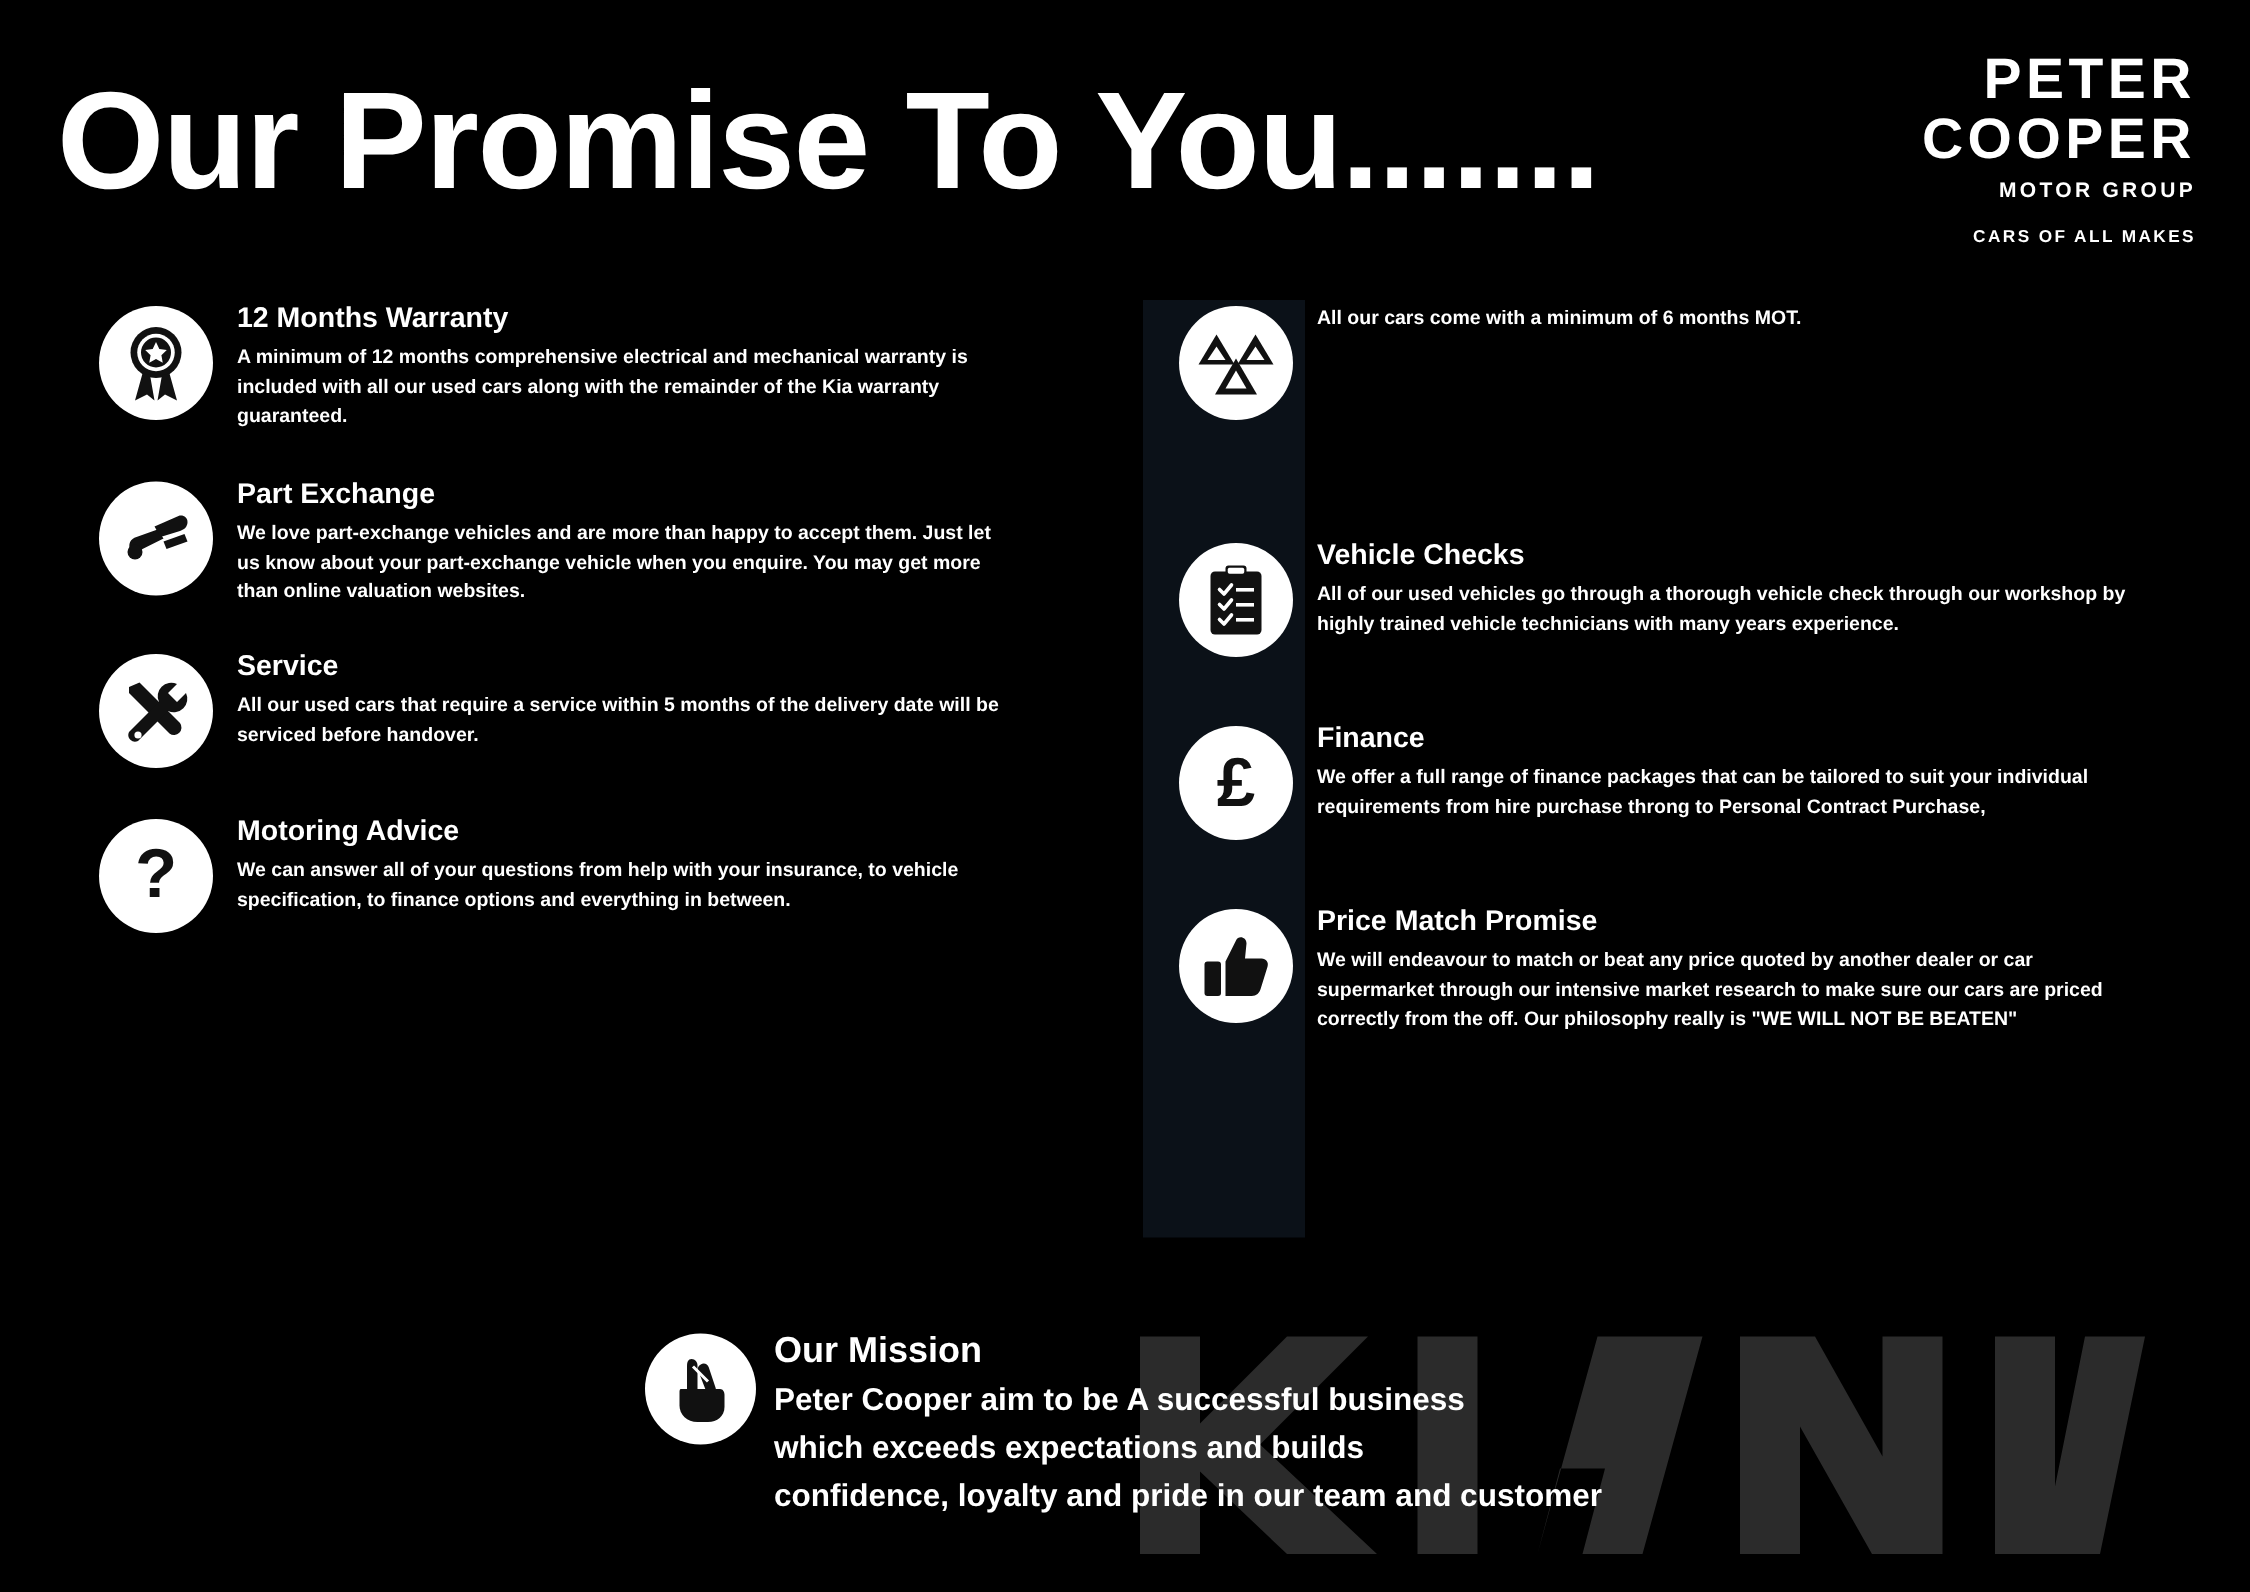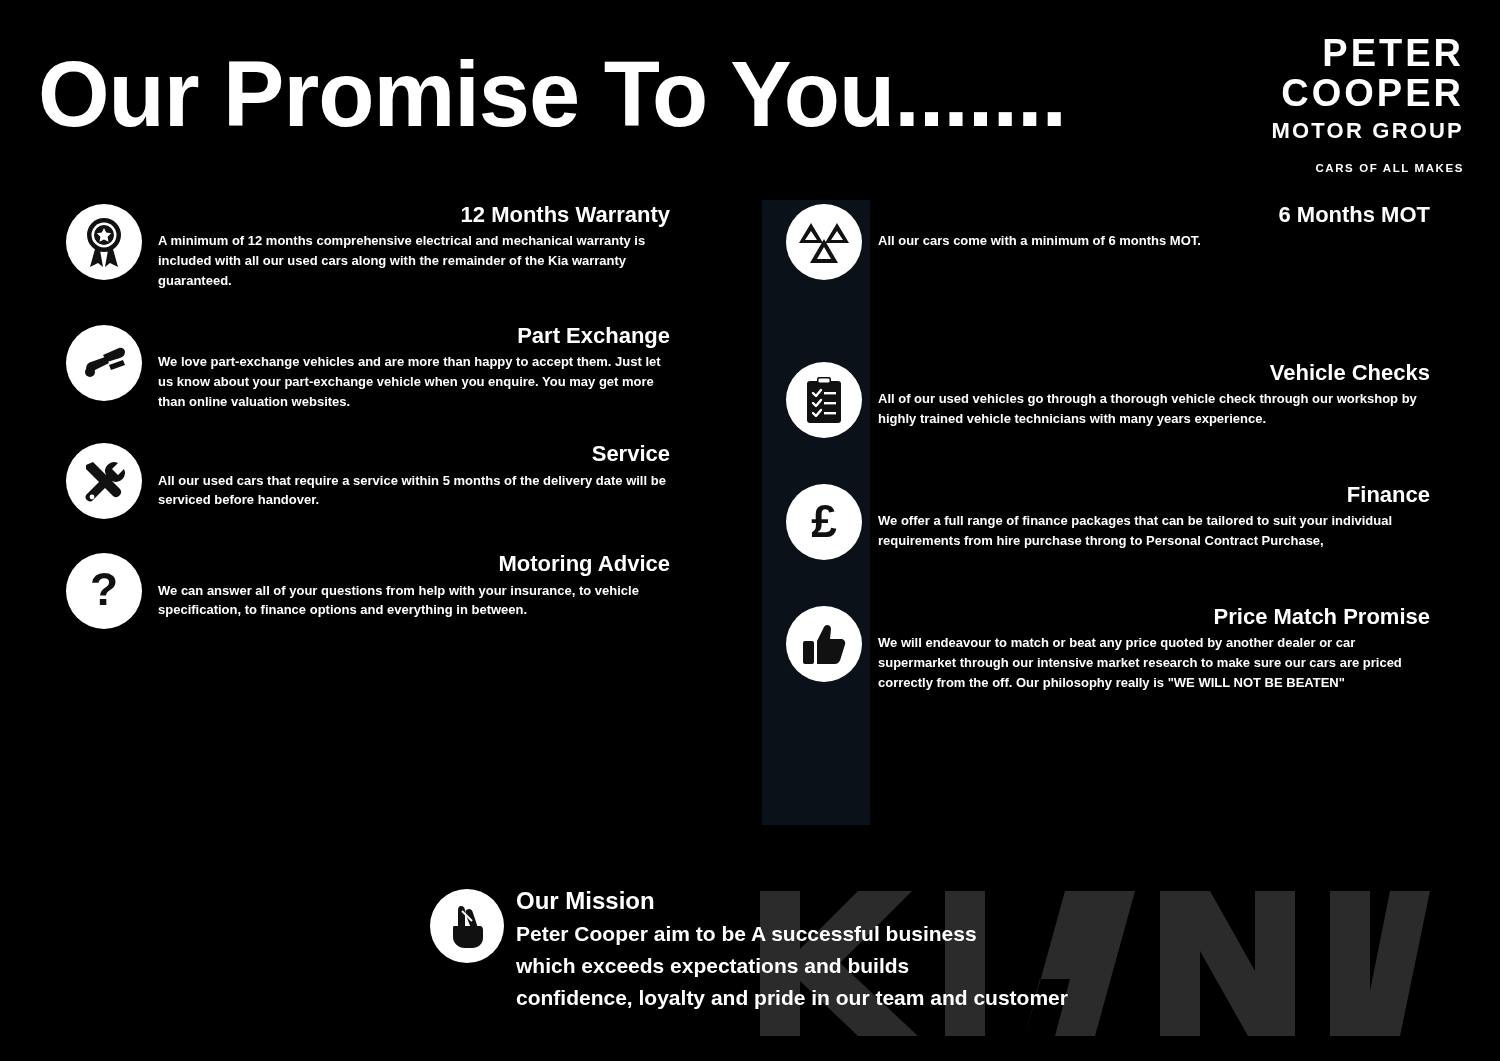--- a/index.html
+++ b/index.html
@@ -41,21 +41,21 @@
     right:36px; top:34px;
     text-align:right;
   }
   .brand .b1, .brand .b2 {
     font-size:38px;
     font-weight:700;
     letter-spacing:3px;
     line-height:1.05;
   }
   .brand .b3 {
-    font-size:22px;
+    font-size:14px;
     font-weight:700;
     letter-spacing:2.2px;
     margin-top:4px;
   }
   .brand .b4 {
     font-size:11.5px;
     font-weight:700;
     letter-spacing:1.6px;
     margin-top:18px;
   }
@@ -92,25 +92,24 @@
     width:76px; height:76px;
     border-radius:50%;
     background:#ffffff;
     display:flex;
     align-items:center;
     justify-content:center;
   }
   .circle svg { display:block; }
   .body { flex:1 1 auto; padding-top:2px; }
   .item-title {
-    font-size:22px;
+    font-size:19px;
     font-weight:700;
     margin:0 0 3px 0;
     line-height:1.2;
-    text-align:right;
   }
   .item-desc {
     font-size:13px;
     font-weight:700;
     line-height:1.52;
     margin:0;
     max-width:560px;
   }
   .col-right .item-desc { max-width:545px; }
 
@@ -250,21 +249,20 @@
           <path d="M14 4 L26 24 L2 24 Z" fill="#111"></path>
           <path d="M40 4 L52 24 L28 24 Z" fill="#111"></path>
           <path d="M27 20 L41 44 L13 44 Z" fill="#111"></path>
           <path d="M14 12 L20 21 L8 21 Z" fill="#fff"></path>
           <path d="M40 12 L46 21 L34 21 Z" fill="#fff"></path>
           <path d="M27 28 L34 40 L20 40 Z" fill="#fff"></path>
         </svg>
       </div>
     </div>
     <div class="body">
-      <p class="item-title">6 Months MOT</p>
       <p class="item-desc">All our cars come with a minimum of 6 months MOT.</p>
     </div>
   </div>
 
   <div class="item">
     <div class="icon-wrap">
       <div class="circle">
         <svg width="38" height="48" viewBox="0 0 38 48">
           <rect x="2" y="5" width="34" height="42" rx="3" fill="#111"></rect>
           <rect x="12" y="1" width="14" height="7" rx="2" fill="#111"></rect>

